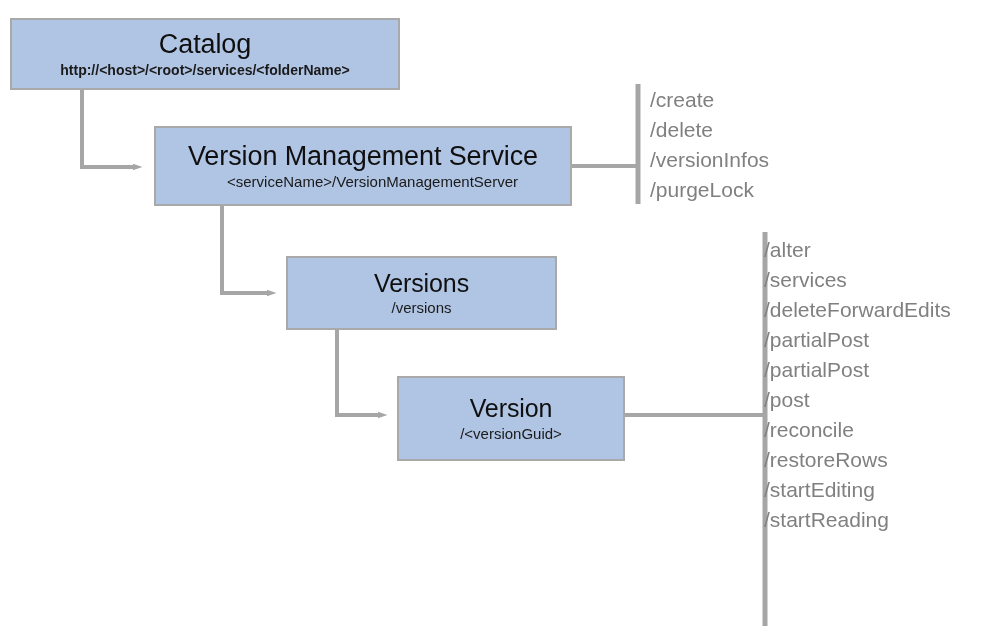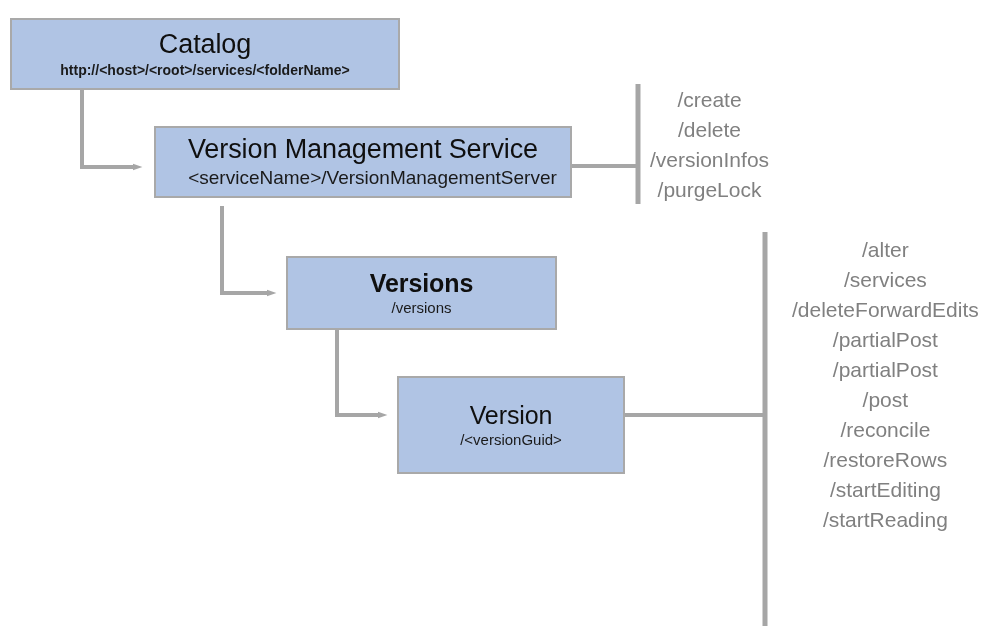--- a/index.html
+++ b/index.html
@@ -47,43 +47,43 @@
     white-space: nowrap;
   }
   .node-sub {
     font-size: 14.5px;
     line-height: 1.15;
     margin-top: 3px;
     color: #1a1a1a;
     white-space: nowrap;
   }
   #node-catalog { left: 10px;  top: 18px;  width: 390px; height: 72px; }
-  #node-vms     { left: 154px; top: 126px; width: 418px; height: 72px; }
+  #node-vms     { left: 154px; top: 126px; width: 418px; height: 80px; }
   #node-versions{ left: 286px; top: 256px; width: 271px; height: 74px; }
-  #node-version { left: 397px; top: 376px; width: 228px; height: 98px; }
+  #node-version { left: 397px; top: 376px; width: 228px; height: 85px; }
 
   #node-catalog .node-title { font-size: 27px; }
   #node-catalog .node-sub   { font-size: 14px; font-weight: bold; }
   #node-vms .node-title     { font-size: 27px; }
-  #node-vms .node-sub       { font-size: 19px; margin-left: 19px; }
-  #node-versions .node-title{ font-size: 25px; font-weight: bold; }
+  #node-vms .node-sub       { font-size: 15px; margin-left: 19px; }
+  #node-versions .node-title{ font-size: 25px; }
   #node-versions .node-sub  { font-size: 15px; }
   #node-version .node-title { font-size: 25px; }
   #node-version .node-sub   { font-size: 15px; }
 
   .oplist {
     position: absolute;
     color: #808080;
     font-size: 21px;
     line-height: 30px;
     white-space: nowrap;
   }
   #oplist-service { left: 650px; top: 85px;  }
-  #oplist-version { left: 792px; top: 235px; }
-  .op-item { display: block; text-align: center; }
+  #oplist-version { left: 764px; top: 235px; }
+  .op-item { display: block; }
 </style>
 </head>
 <body>
 
 <div id="diagram">
 
   <svg class="connectors" viewBox="0 0 995 640" xmlns="http://www.w3.org/2000/svg">
     <defs>
       <marker id="arrowhead" markerWidth="10" markerHeight="10" refX="0.2" refY="4" orient="auto" markerUnits="userSpaceOnUse">
         <path d="M0,0.6 L9.6,4 L0,7.4 Z" fill="#a6a6a6"></path>

